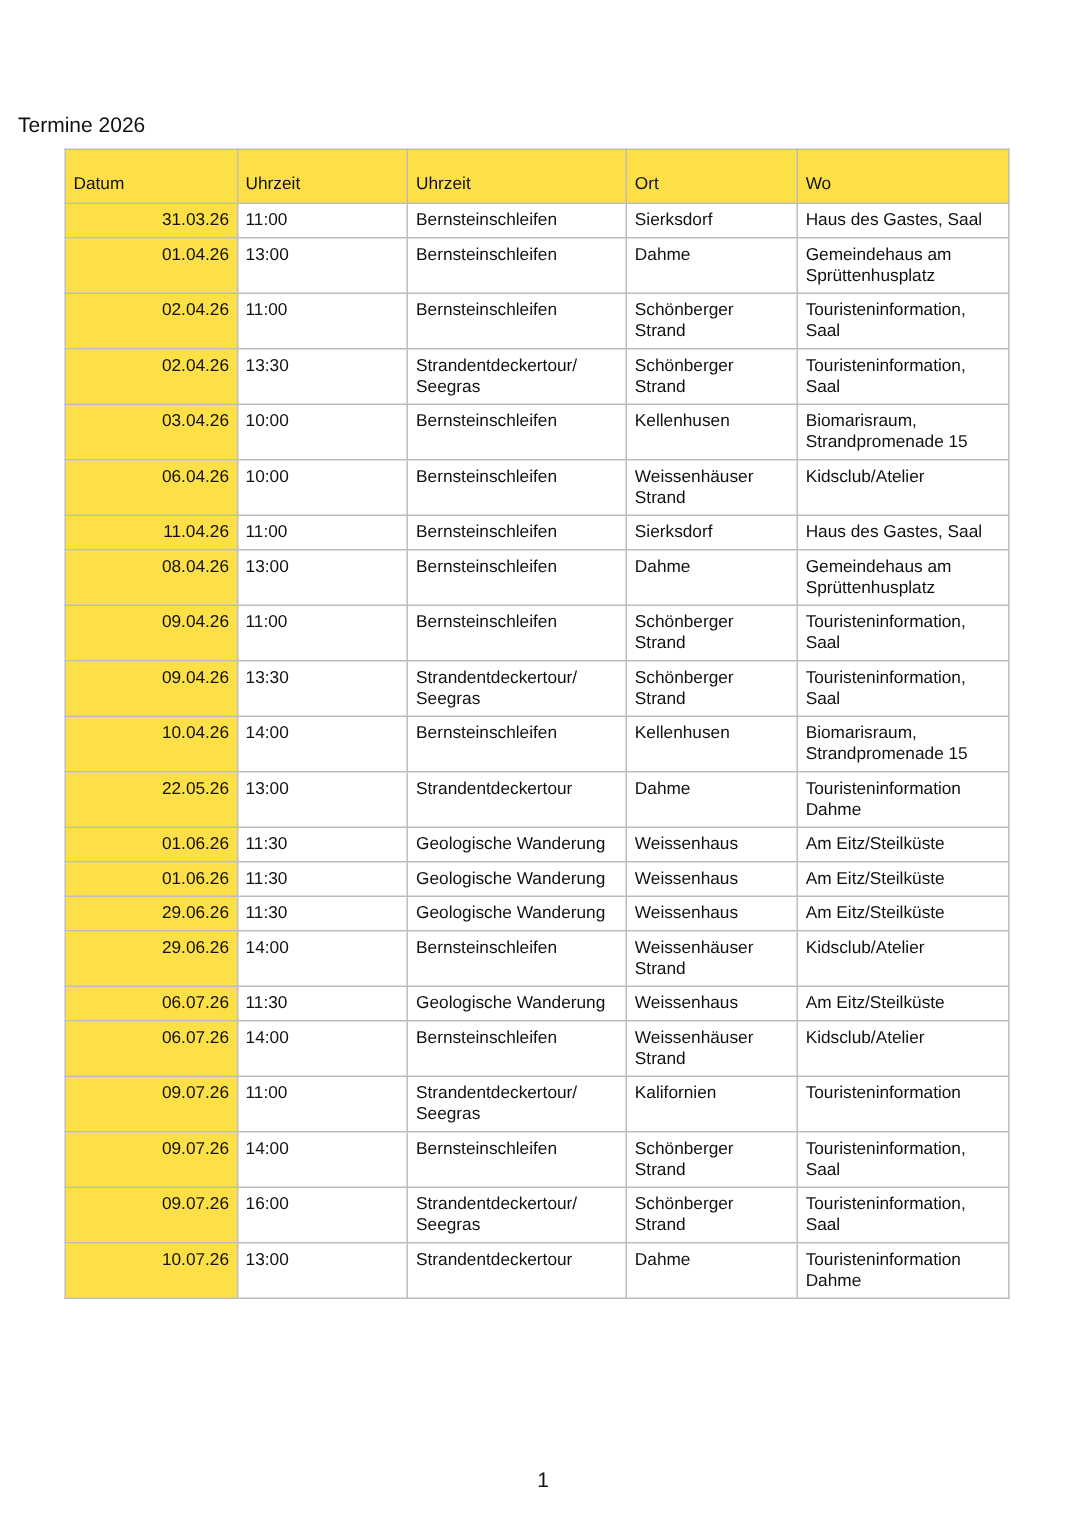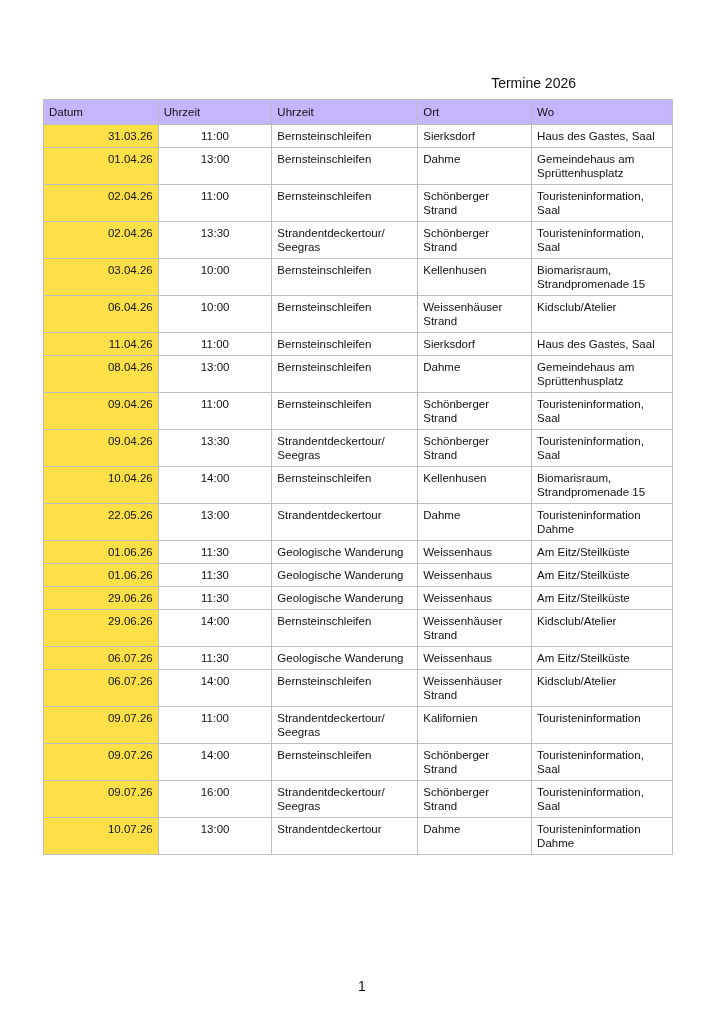--- a/index.html
+++ b/index.html
@@ -1,22 +1,22 @@
 <!DOCTYPE html>
 <html><head>
 <meta charset="utf-8">
 <style>
   html, body { margin:0; padding:0; background:#ffffff; }
   body { width:724px; height:1024px; position:relative; font-family:"Liberation Sans", sans-serif; color:#111; overflow:hidden; }
-  .title { position:absolute; top:75px; left:0; width:576px; text-align:right; font-size:14px; }
+  .title { position:absolute; top:75px; left:12px; width:576px; text-align:left; font-size:14px; }
   table { position:absolute; top:99px; left:43px; width:630px; border-collapse:collapse; font-size:11.5px; }
   th, td { border:1.5px solid #bdbdbd; padding:4px 5px 3px 5px; vertical-align:top; line-height:14px; }
-  th { background:#c4b5fd; font-weight:normal; text-align:left; height:16px; padding-top:5px; }
+  th { background:#fde047; font-weight:normal; text-align:left; height:16px; padding-top:16px; }
   td.date { background:#fde047; text-align:right; }
-  td.time { text-align:center; }
+  td.time { text-align:left; }
   tr.r1 td { height:15px; }
   tr.r2 td { height:29px; }
   col.c1 { width:115px; } col.c2 { width:114px; } col.c3 { width:146px; } col.c4 { width:114px; } col.c5 { width:141px; }
   .page-num { position:absolute; top:978px; left:0; width:724px; text-align:center; font-size:14px; }
 </style>
 </head>
 <body>
 
 <div class="title">Termine 2026</div>
 

